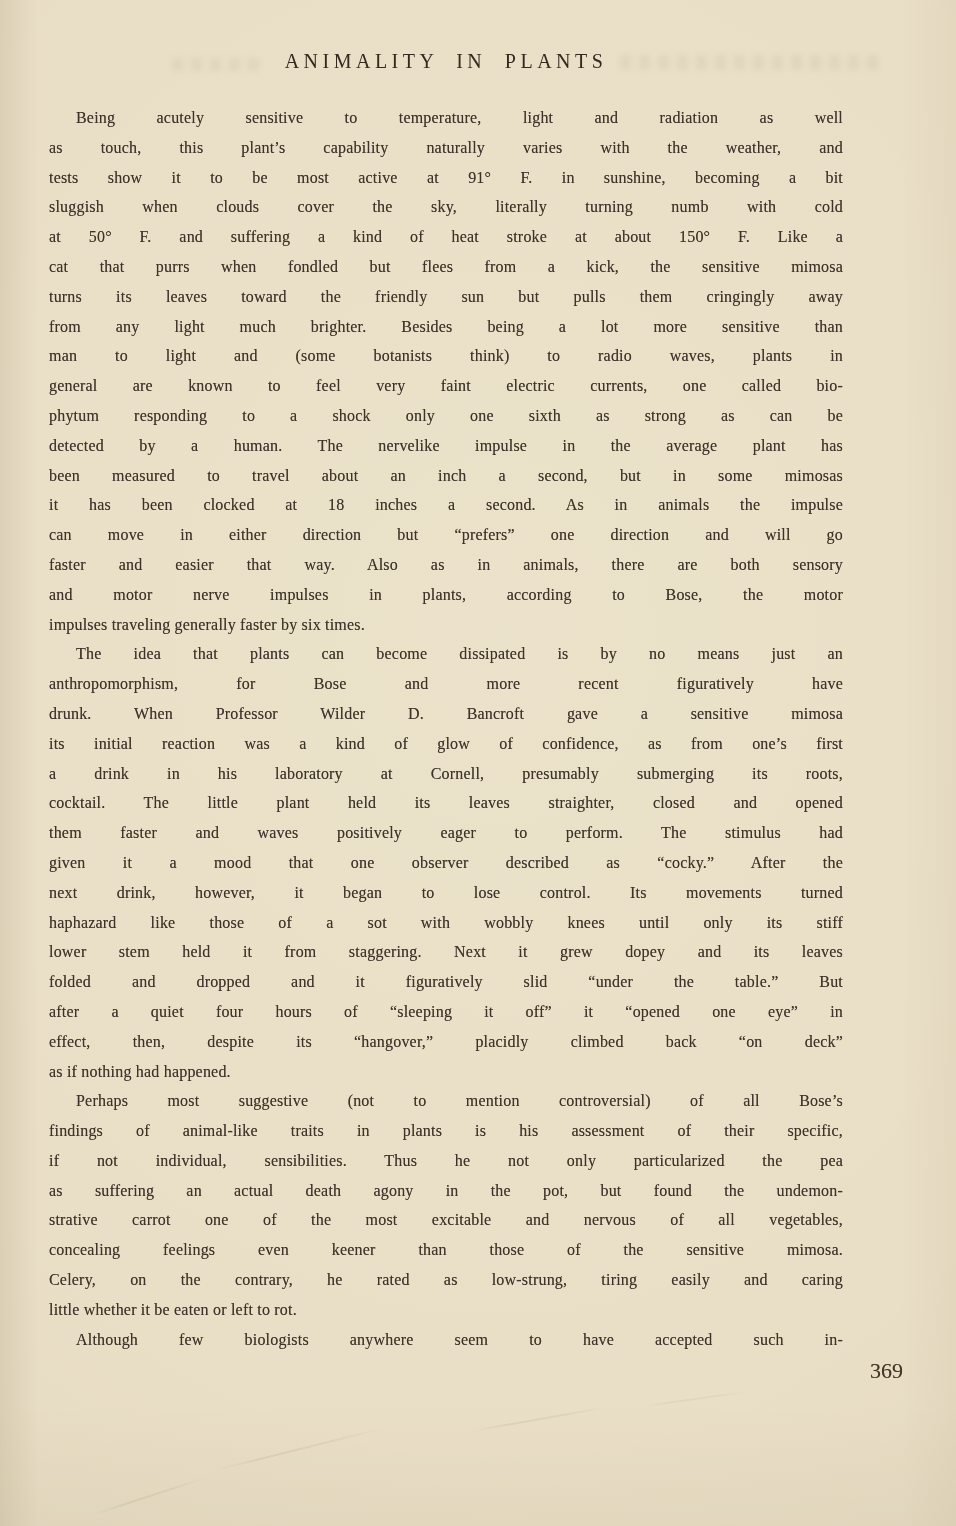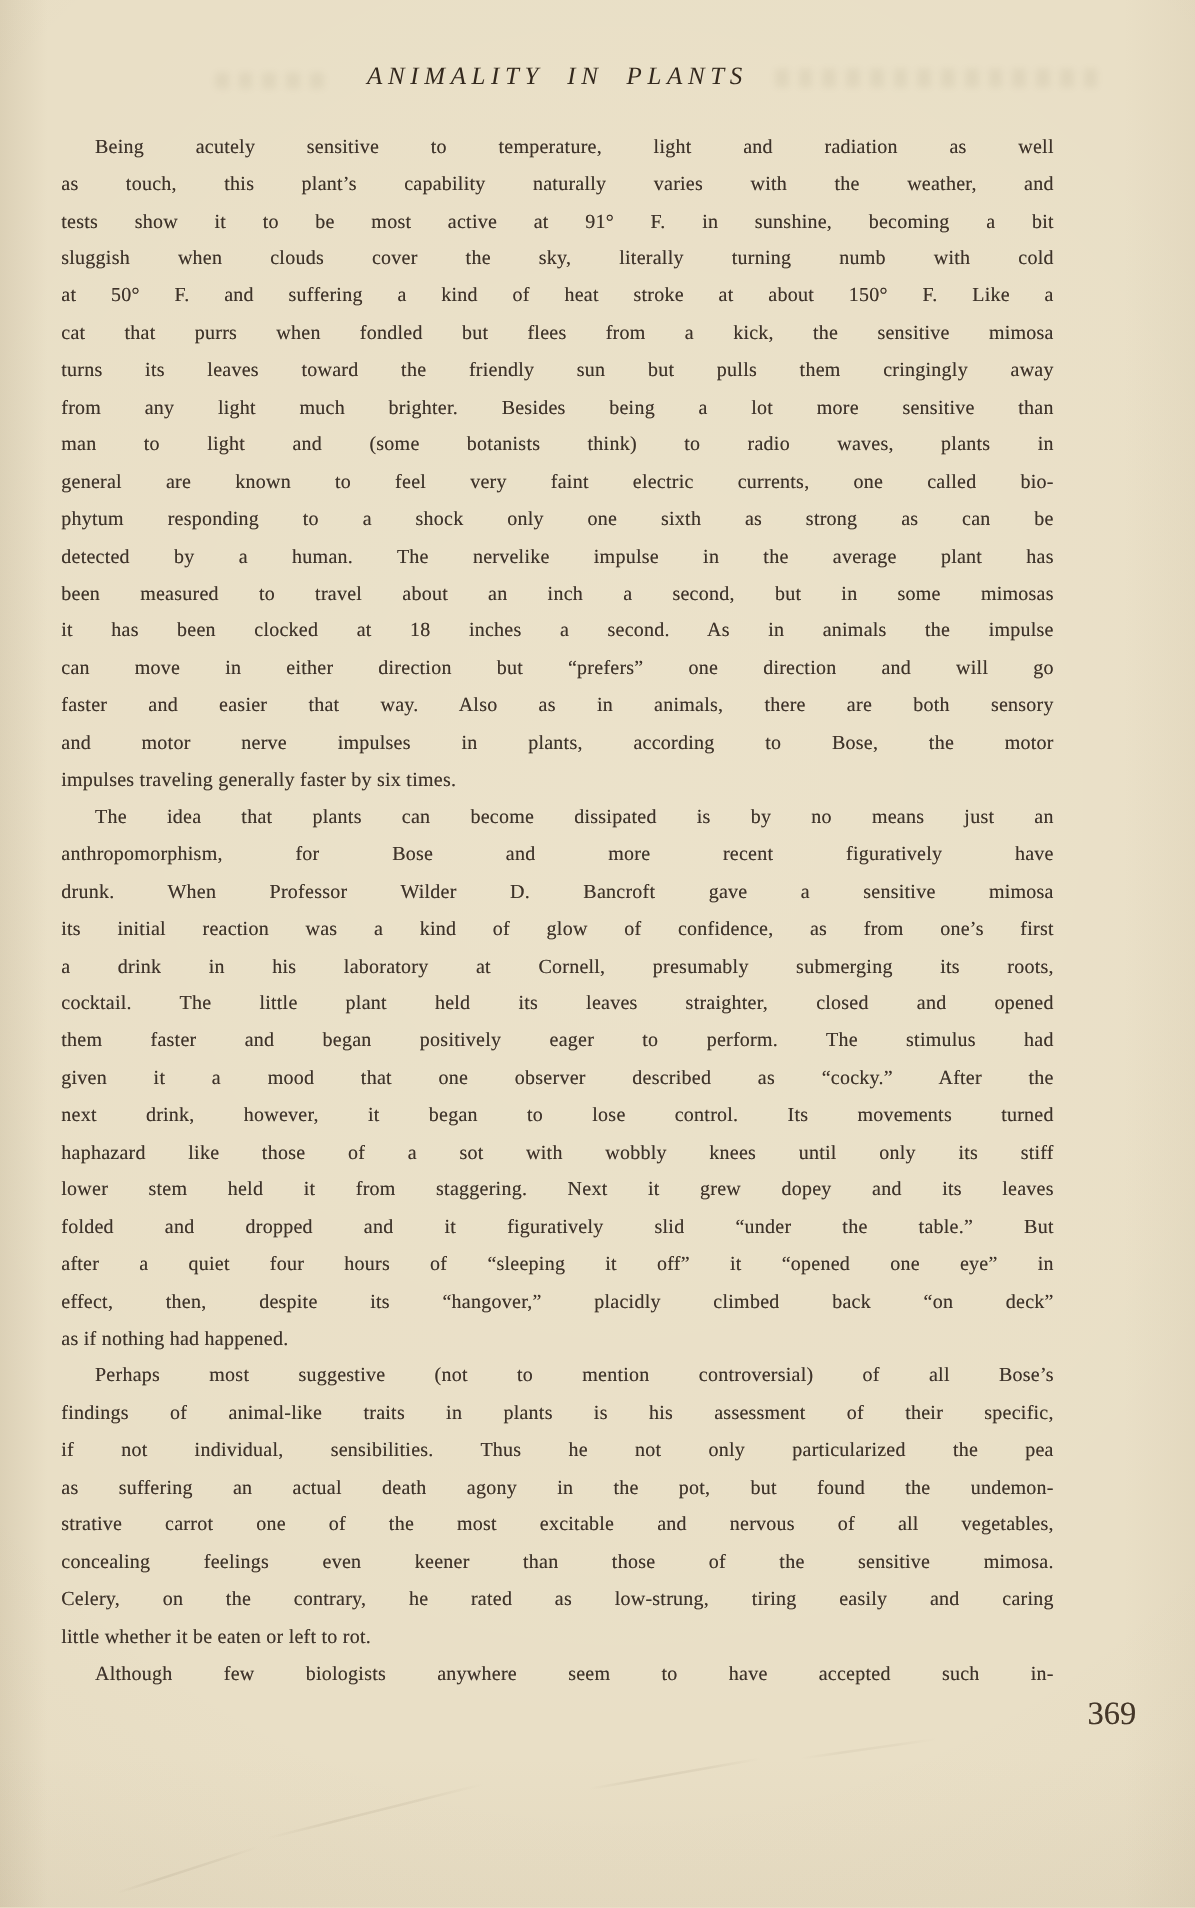--- a/index.html
+++ b/index.html
@@ -51,21 +51,20 @@
   .scuff.s4 { left: 640px; top: 1398px; width: 110px; transform: rotate(-8deg); opacity: 0.16; }
 
   .running-head {
     position: absolute;
     left: 49px; top: 50px; width: 794px;
     text-align: center;
     font-size: 20px;
     letter-spacing: 4.5px;
     word-spacing: 9px;
     color: #34291e;
-    font-style: italic;
   }
 
   .body-text {
     position: absolute;
     left: 49px; top: 103px; width: 794px;
   }
 
   .line {
     height: 29.8px;
     line-height: 29.8px;
@@ -78,21 +77,21 @@
     color: #3e332a;
     text-shadow: 0 0 0.5px rgba(62,51,42,0.55);
   }
   .line.last { text-align: right; text-align-last: left; }
   .line.indent { text-indent: 27px; }
 
   .page-number {
     position: absolute;
     left: 870px; top: 1356px;
     width: 60px;
-    font-size: 26px;
+    font-size: 22px;
     line-height: 29.8px;
     color: #453729;
     text-shadow: 0 0 0.5px rgba(62,51,42,0.5);
   }
 </style>
 </head>
 <body>
 
 <div>
   <div class="paper-shading"></div>
@@ -119,21 +118,21 @@
       <div class="line">can move in either direction but “prefers” one direction and will go</div>
       <div class="line">faster and easier that way.  Also as in animals, there are both sensory</div>
       <div class="line">and motor nerve impulses in plants, according to Bose, the motor</div>
       <div class="line last">impulses traveling generally faster by six times.</div>
       <div class="line indent">The idea that plants can become dissipated is by no means just an</div>
       <div class="line">anthropomorphism, for Bose and more recent figuratively have</div>
       <div class="line">drunk.  When Professor Wilder D. Bancroft gave a sensitive mimosa</div>
       <div class="line">its initial reaction was a kind of glow of confidence, as from one’s first</div>
       <div class="line">a drink in his laboratory at Cornell, presumably submerging its roots,</div>
       <div class="line">cocktail.  The little plant held its leaves straighter, closed and opened</div>
-      <div class="line">them faster and began positively eager to perform.  The stimulus had</div>
+      <div class="line">them faster and waves positively eager to perform.  The stimulus had</div>
       <div class="line">given it a mood that one observer described as “cocky.”  After the</div>
       <div class="line">next drink, however, it began to lose control.  Its movements turned</div>
       <div class="line">haphazard like those of a sot with wobbly knees until only its stiff</div>
       <div class="line">lower stem held it from staggering.  Next it grew dopey and its leaves</div>
       <div class="line">folded and dropped and it figuratively slid “under the table.”  But</div>
       <div class="line">after a quiet four hours of “sleeping it off” it “opened one eye” in</div>
       <div class="line">effect, then, despite its “hangover,” placidly climbed back “on deck”</div>
       <div class="line last">as if nothing had happened.</div>
       <div class="line indent">Perhaps most suggestive (not to mention controversial) of all Bose’s</div>
       <div class="line">findings of animal-like traits in plants is his assessment of their specific,</div>

